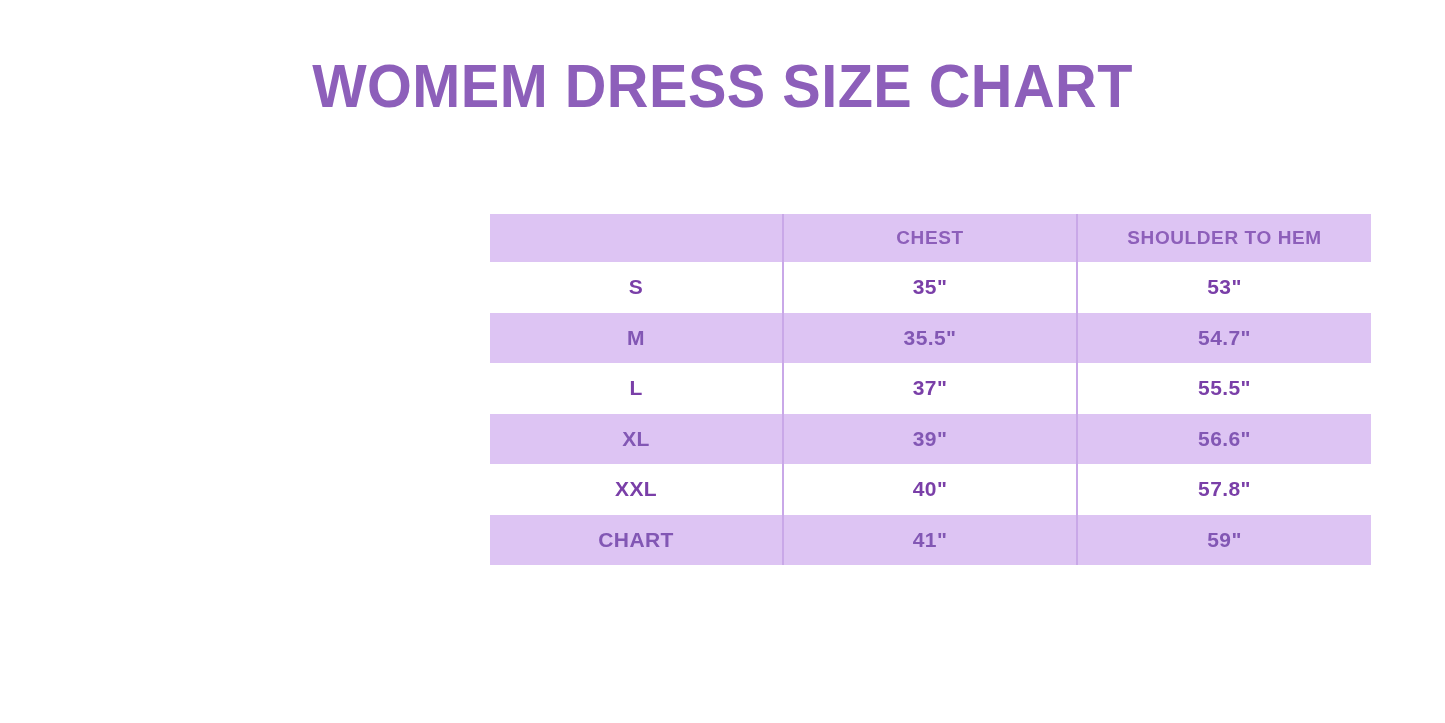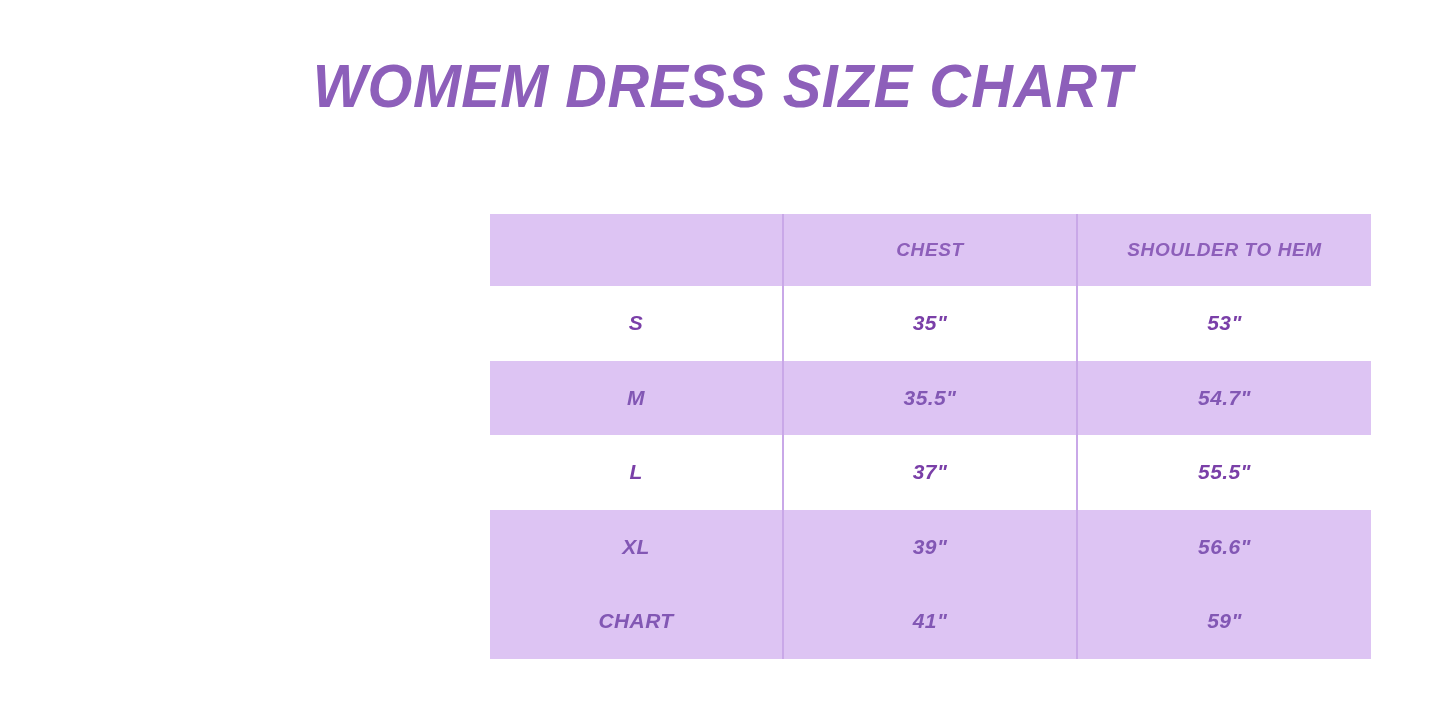--- a/index.html
+++ b/index.html
@@ -12,21 +12,20 @@
     background: #ffffff;
     font-family: "Liberation Sans", sans-serif;
     overflow: hidden;
   }
 
   .page {
     position: relative;
     width: 1445px;
     height: 548px;
     background: #ffffff;
-    font-style: italic;
   }
 
   
   .chart-title {
     position: absolute;
     left: 0;
     top: 55px;
     width: 1445px;
     text-align: center;
     font-family: "Liberation Sans", sans-serif;
@@ -50,21 +49,21 @@
     table-layout: fixed;
   }
 
   .size-table col.c-size  { width: 293px; }
   .size-table col.c-chest { width: 294px; }
   .size-table col.c-hem   { width: 294px; }
 
   .size-table th,
   .size-table td {
     height: 50.5px;
-    padding: 12px;
+    padding: 0;
     text-align: center;
     vertical-align: middle;
     font-family: "Liberation Sans", sans-serif;
     font-weight: bold;
     border: none;
   }
 
   
   .size-table th.sep,
   .size-table td.sep {
@@ -132,20 +131,25 @@
       <tr class="row-light">
         <td>L</td>
         <td class="sep">37"</td>
         <td class="sep">55.5"</td>
       </tr>
       <tr class="row-tint">
         <td>XL</td>
         <td class="sep">39"</td>
         <td class="sep">56.6"</td>
       </tr>
+      <tr class="row-light">
+        <td>XXL</td>
+        <td class="sep">40"</td>
+        <td class="sep">57.8"</td>
+      </tr>
       <tr class="row-tint">
         <td>CHART</td>
         <td class="sep">41"</td>
         <td class="sep">59"</td>
       </tr>
     </tbody>
   </table>
 
 </div>
 

